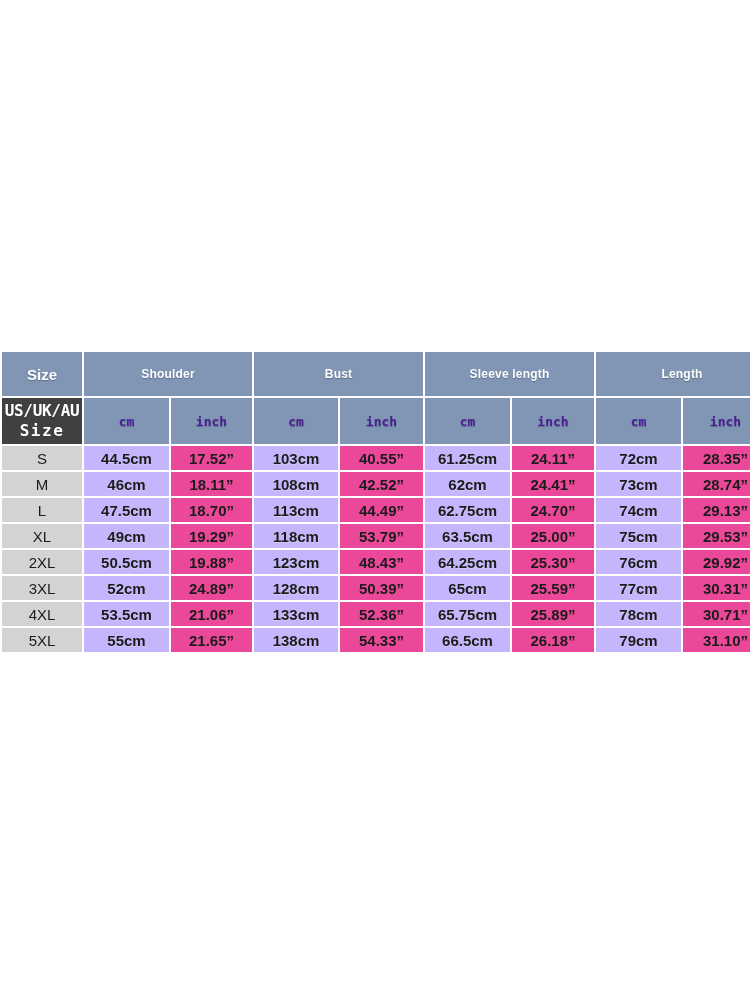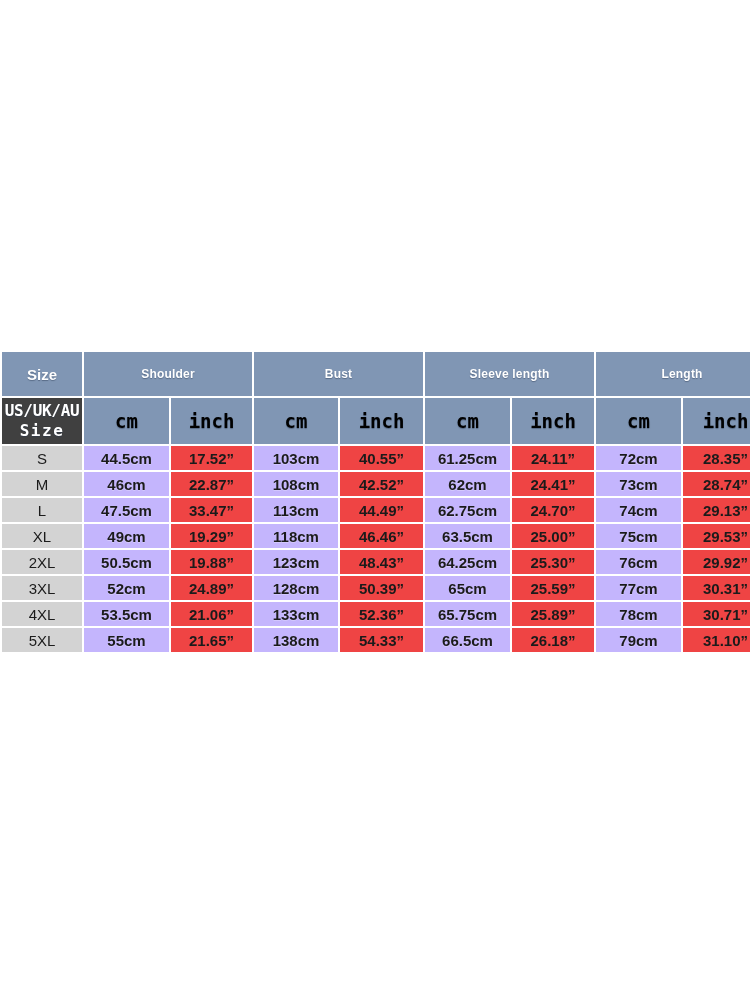--- a/index.html
+++ b/index.html
@@ -50,24 +50,24 @@
   .hdr-size {
     background: #8096b4;
     color: #ffffff;
     font-weight: bold;
     font-size: 15px;
     height: 44px;
     text-shadow: 0 1px 1px rgba(40,55,80,.45);
   }
   .hdr-unit {
     background: #8096b4;
-    color: #000000;
+    color: #4c1d95;
     font-family: "DejaVu Sans Mono", "Liberation Mono", monospace;
     font-weight: bold;
-    font-size: 19px;
+    font-size: 13px;
     height: 46px;
     text-shadow: 0 1px 1px rgba(40,55,80,.45);
   }
   .hdr-uksize {
     background: #404040;
     color: #ffffff;
     font-family: "DejaVu Sans Mono", "Liberation Mono", monospace;
     font-weight: bold;
     font-size: 16px;
     height: 46px;
@@ -88,21 +88,21 @@
     font-size: 15px;
     color: #2a2a2a;
   }
   td.c-cm {
     background: #c4b5fd;
     font-weight: bold;
     color: #1a1a1a;
     text-shadow: 0 1px 0 rgba(255,255,255,.25);
   }
   td.c-in {
-    background: #ef4444;
+    background: #ec4899;
     font-weight: bold;
     color: #1a1a1a;
   }
 </style>
 </head>
 <body>
 
 <div id="size-chart">
   <table class="chart">
     <colgroup>
@@ -147,45 +147,45 @@
           <td class="c-cm">103cm</td>
           <td class="c-in">40.55”</td>
           <td class="c-cm">61.25cm</td>
           <td class="c-in">24.11”</td>
           <td class="c-cm">72cm</td>
           <td class="c-in">28.35”</td>
         </tr>
         <tr class="data-row">
           <td class="c-size">M</td>
           <td class="c-cm">46cm</td>
-          <td class="c-in">22.87”</td>
+          <td class="c-in">18.11”</td>
           <td class="c-cm">108cm</td>
           <td class="c-in">42.52”</td>
           <td class="c-cm">62cm</td>
           <td class="c-in">24.41”</td>
           <td class="c-cm">73cm</td>
           <td class="c-in">28.74”</td>
         </tr>
         <tr class="data-row">
           <td class="c-size">L</td>
           <td class="c-cm">47.5cm</td>
-          <td class="c-in">33.47”</td>
+          <td class="c-in">18.70”</td>
           <td class="c-cm">113cm</td>
           <td class="c-in">44.49”</td>
           <td class="c-cm">62.75cm</td>
           <td class="c-in">24.70”</td>
           <td class="c-cm">74cm</td>
           <td class="c-in">29.13”</td>
         </tr>
         <tr class="data-row">
           <td class="c-size">XL</td>
           <td class="c-cm">49cm</td>
           <td class="c-in">19.29”</td>
           <td class="c-cm">118cm</td>
-          <td class="c-in">46.46”</td>
+          <td class="c-in">53.79”</td>
           <td class="c-cm">63.5cm</td>
           <td class="c-in">25.00”</td>
           <td class="c-cm">75cm</td>
           <td class="c-in">29.53”</td>
         </tr>
         <tr class="data-row">
           <td class="c-size">2XL</td>
           <td class="c-cm">50.5cm</td>
           <td class="c-in">19.88”</td>
           <td class="c-cm">123cm</td>

